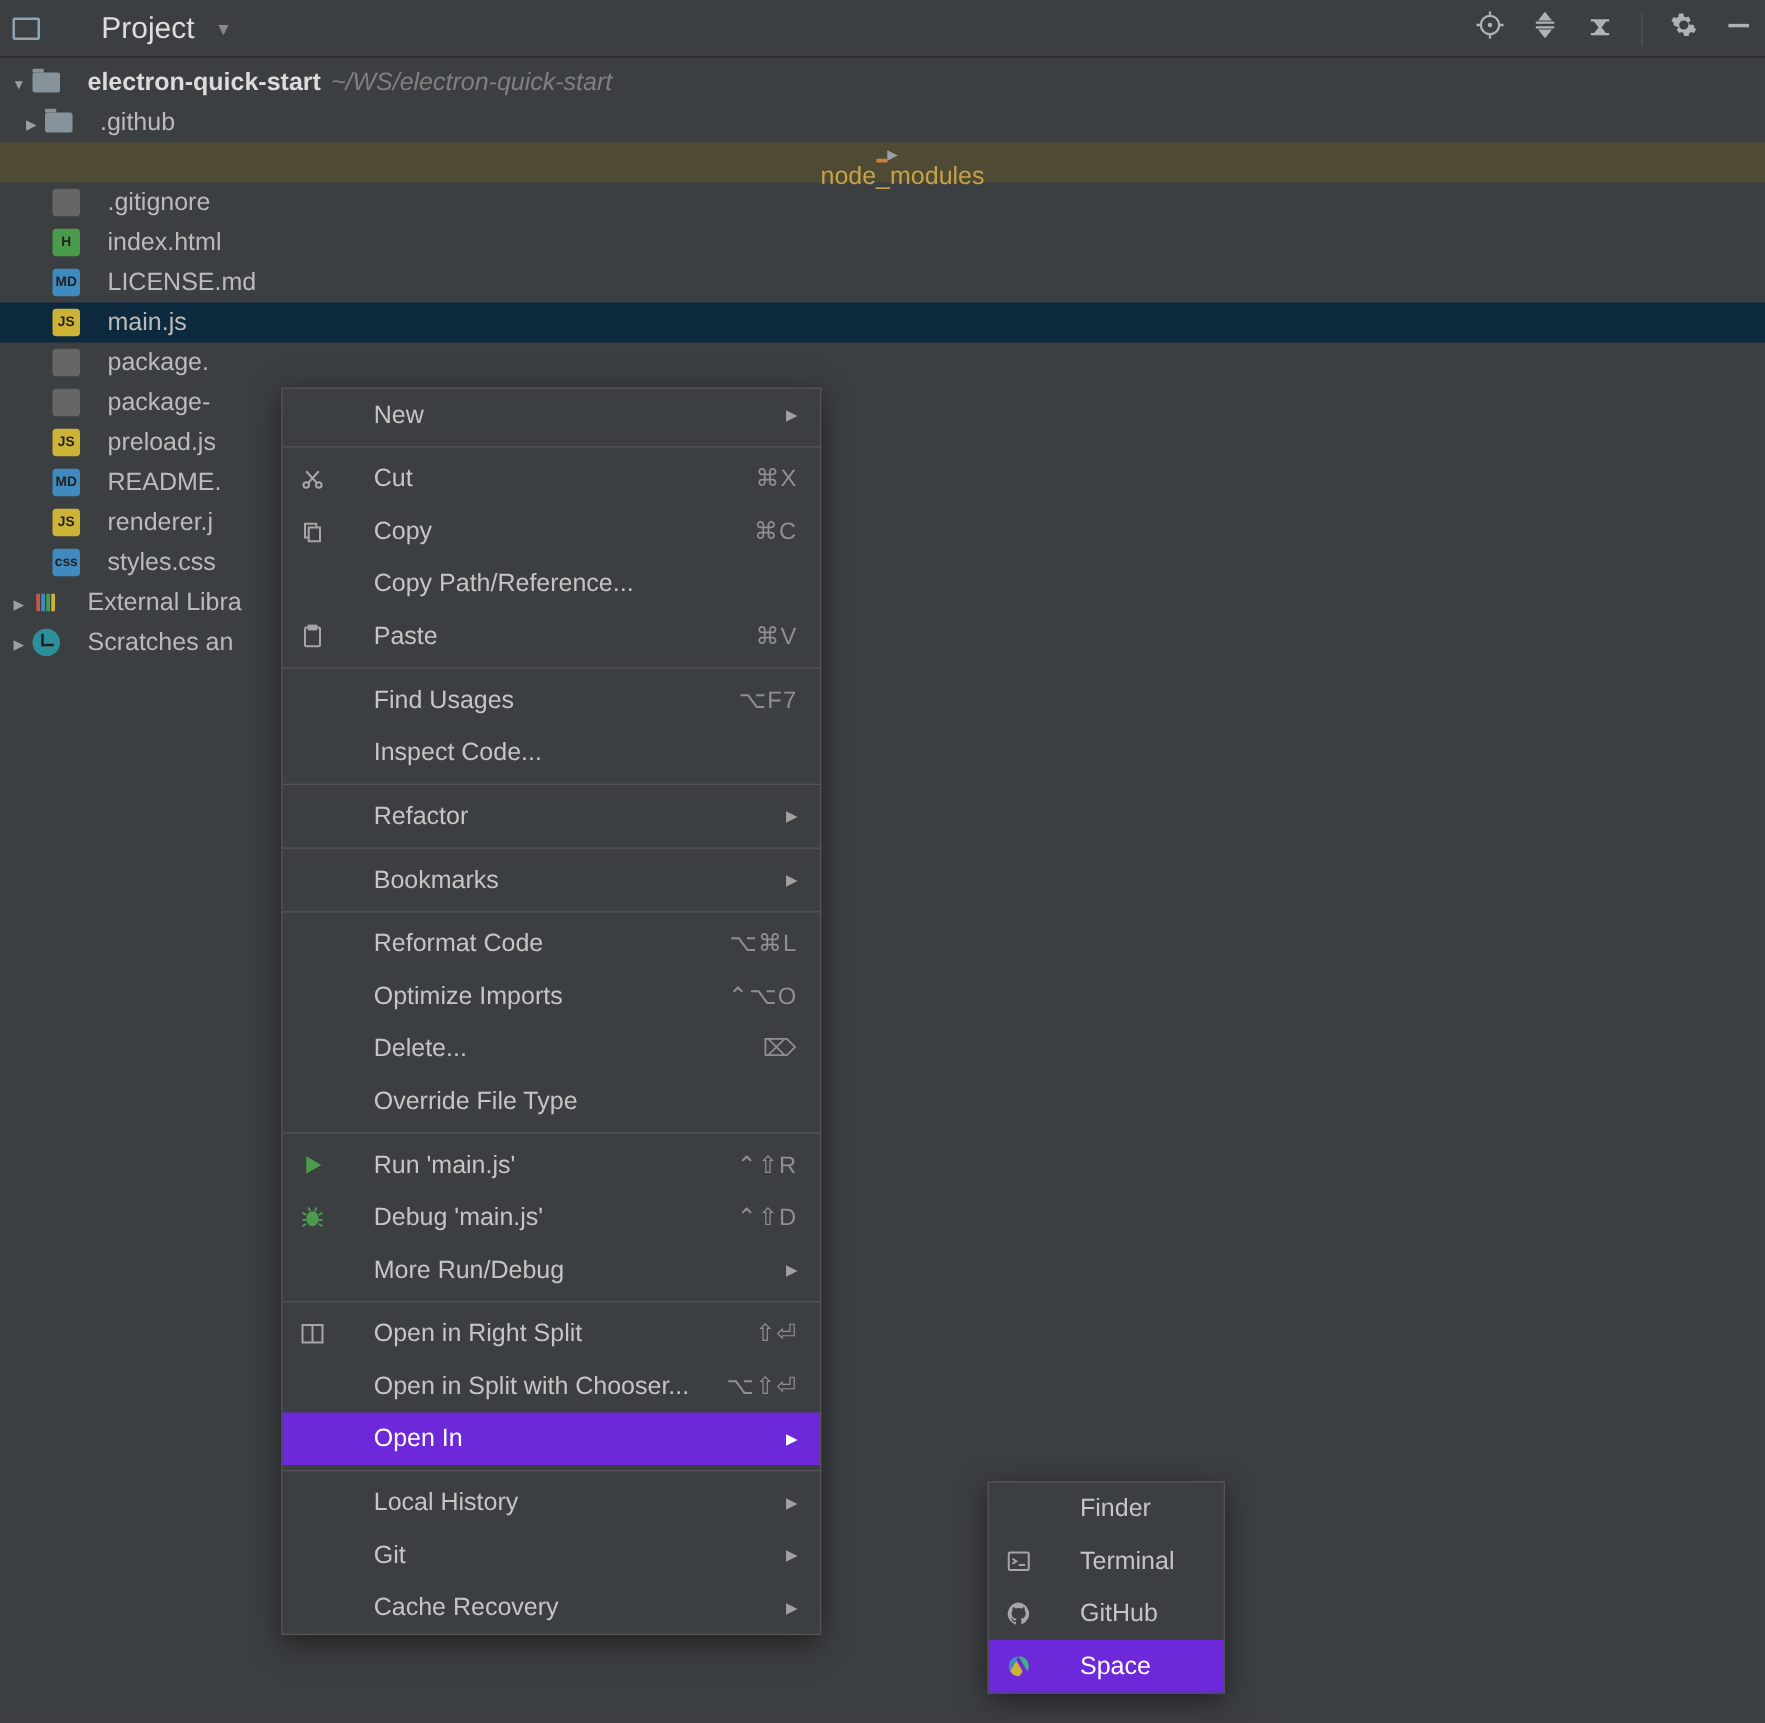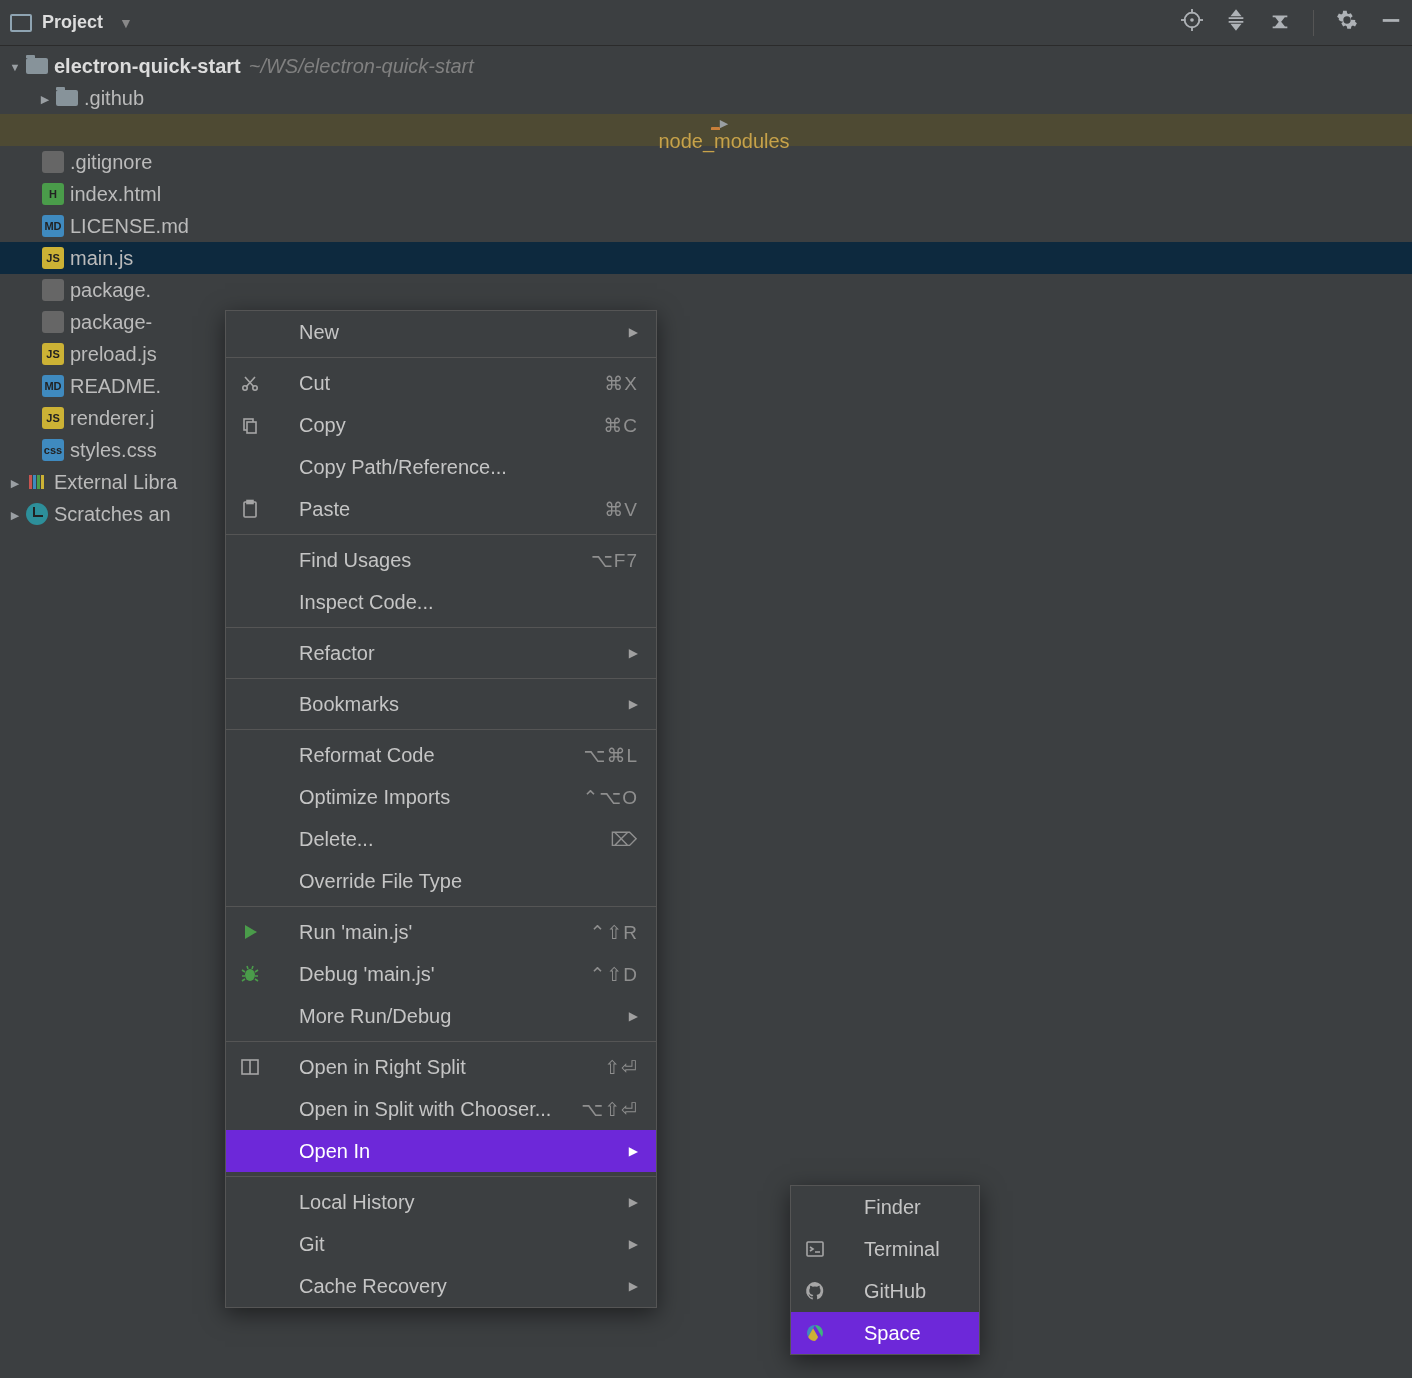--- a/index.html
+++ b/index.html
@@ -2,21 +2,21 @@
 <html><head>
 <meta charset="utf-8">
 <style>
   * { margin:0; padding:0; box-sizing:border-box; font-family:-apple-system,Segoe UI,Arial,sans-serif; }
   body { background:#3c3f41; color:#bbbbbb; width:1412px; height:1378px; overflow:hidden; font-size:20px; position:relative; }
 
   
   .toolbar { height:46px; background:#3c3f41; display:flex; align-items:center; padding:0 10px; border-bottom:1px solid #2b2b2b; }
   .toolbar-left { display:flex; align-items:center; gap:10px; }
   .project-icon { width:22px; height:18px; border:2px solid #8fa4b2; background:#3c3f41; border-radius:2px;}
-  .project-title { font-weight:700; color:#dddddd; font-size:18px;}
+  .project-title { font-weight:400; color:#dddddd; font-size:24px;margin-left:39px;}
   .toolbar-arrow { color:#888; font-size:14px; margin-left:6px;}
   .toolbar-right { margin-left:auto; display:flex; align-items:center; gap:22px;}
   .toolbar-right svg { width:22px; height:22px; fill:#aeb2b6; }
   .divider { width:1px; height:26px; background:#555; }
 
   
   .tree { padding-top:4px; font-size:20px; }
   .row { display:flex; align-items:center; height:32px; padding-left:4px; white-space:nowrap; }
   .row.sel { background:#0d293e; }
   .row.hilite { background:#4e4a33;flex-direction:column; }
@@ -31,27 +31,27 @@
   .icon.badge { color:#222; }
   .icon.js { background:#ccb235; }
   .icon.md { background:#3f8abf; }
   .icon.html { background:#4a9c4a; }
   .icon.css { background:#3f8abf; }
   .icon.file { background:#666; }
   .icon.lib { background:transparent; }
   .icon.lib svg { width:20px; height:20px;}
   .icon.scratch { background:#2d8f9a; border-radius:50%; position:relative;}
   .icon.scratch::after { content:""; position:absolute; width:8px; height:8px; top:4px; left:7px; border-left:2px solid #222; border-bottom:2px solid #222;}
-  .label { color:#bbbbbb; }
+  .label { color:#bbbbbb;margin-left:16px; }
   .label.orange { color:#c7a24a;}
   .label.bold { font-weight:600; color:#dcdcdc;}
   .subpath { color:#808080; margin-left:8px;font-style:italic;}
 
   .depth0 { padding-left:6px;}
-  .depth1 { padding-left:36px;}
+  .depth1 { padding-left:16px;}
   .depth2 { padding-left:40px;}
 
   
   .cmenu { position:absolute; background:#3c3f41; border:1px solid #555; box-shadow:0 6px 22px rgba(0,0,0,.5); min-width:432px; }
   .cmenu.main { top:310px; left:225px; }
   .cmenu.sub { top:1185px; left:790px; min-width:190px; }
   .mitem { height:42px; display:flex; align-items:center; padding:0 18px 0 14px; color:#c5c5c5; font-size:20px; }
   .mitem.highlight { background:#6d28d9; color:#fff; }
   .mitem .micon { width:28px; display:inline-flex; align-items:center; justify-content:flex-start; }
   .mitem .mlabel { flex:1;margin-left:31px; }

